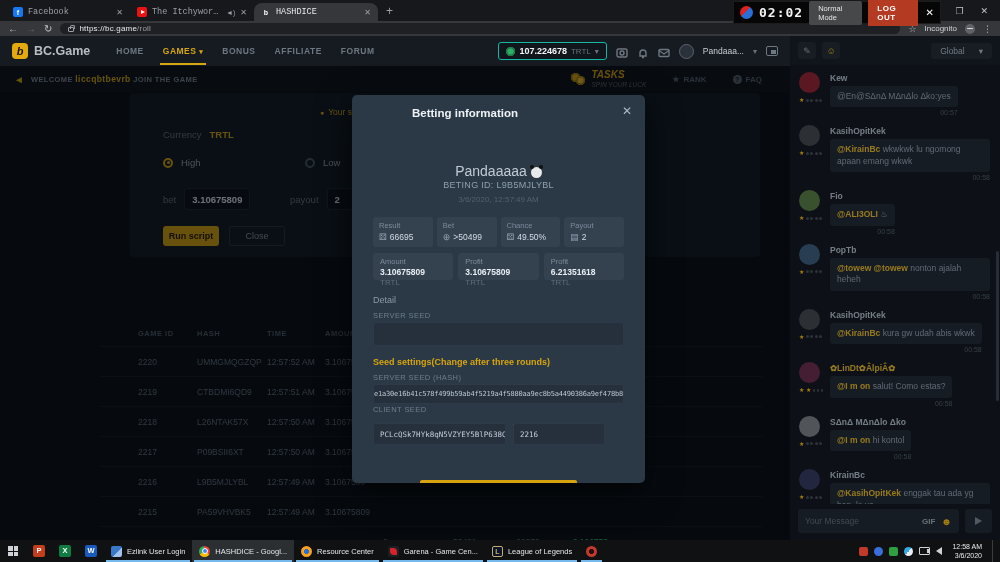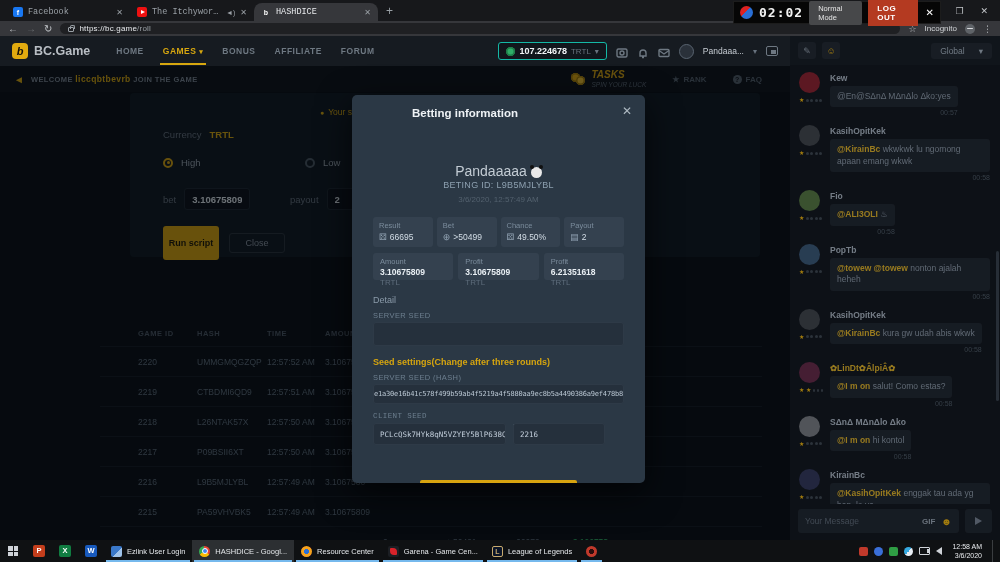--- a/index.html
+++ b/index.html
@@ -85,21 +85,21 @@
   .single-note { position:absolute; top:14px; left:190px; color:#d7a70f; font-size:8.5px; }
   .single-note::before { content:"●"; font-size:7px; margin-right:4px; }
   .gp-row { position:absolute; left:33px; display:flex; align-items:center; gap:8px; }
   .gp-label { color:#67727e; font-size:9.5px; }
   .gp-gold { color:#d7a70f; font-size:9.5px; font-weight:bold; }
   .radio { width:10px; height:10px; border-radius:50%; border:2px solid #d7a410; position:relative; }
   .radio.checked::after { content:""; position:absolute; inset:1.5px; border-radius:50%; background:#d7a410; }
   .radio.off { border-color:#4d5863; }
   .radio-lab { color:#9aa5b0; font-size:9.5px; }
   .gp-input { background:#0d1219; border:1px solid #1e2731; border-radius:3px; height:22px; width:66px; color:#dfe6ec; font-size:9.5px; font-weight:bold; padding:0 7px; font-family:"Liberation Sans",sans-serif; }
-  .btn-gold { background:#d7a410; border:none; color:#201a07; font-size:9px; font-weight:bold; border-radius:3px; width:56px; height:34px; }
+  .btn-gold { background:#d7a410; border:none; color:#201a07; font-size:9px; font-weight:bold; border-radius:3px; width:56px; height:20px; }
   .btn-ghost { background:transparent; border:1px solid #2b333c; color:#8a95a0; font-size:9px; border-radius:3px; width:56px; height:20px; }
 
   
   .bets { position:absolute; top:320px; left:100px; width:662px; height:232px; overflow:hidden; z-index:4; font-size:8.5px; }
   .bets-head, .bets-row { display:flex; align-items:center; }
   .bets-head { height:26px; color:#4d5864; font-size:7.5px; font-weight:bold; letter-spacing:.5px; }
   .bets-row { height:30px; color:#5f6d7b; border-top:1px solid #151c24; }
   .bc1{ width:97px; padding-left:38px; } .bc2{ width:70px; } .bc3{ width:58px; } .bc4{ width:58px; }
   .bc5{ width:65px; } .bc6{ width:68px; } .bc7{ width:50px; } .bc8{ flex:1; }
   .profit-green { color:#2ea35f; font-weight:bold; }
@@ -475,21 +475,21 @@
     <div class="m-sec-label" style="top:200px;">Detail</div>
     <div class="m-small-label" style="top:216px;">SERVER SEED</div>
     <div class="m-input" style="top:227px; left:21px; width:251px; height:24px;"></div>
 
     <div class="m-gold" style="top:262px;">Seed settings(Change after three rounds)</div>
     <div class="m-small-label" style="top:278px;">SERVER SEED (HASH)</div>
     <div class="m-input" style="top:289px; left:21px; width:251px; height:20px;">
       <div class="hash-text">e1a30e16b41c578f499b59ab4f5219a4f5880aa9ec8b5a4490386a9ef478b8</div>
     </div>
 
-    <div class="m-small-label" style="top:317px;font-family:Liberation Mono, monospace;">CLIENT SEED</div>
+    <div class="m-small-label" style="top:310px;">CLIENT SEED</div>
     <div class="m-input" style="top:328px; left:21px; width:133px; height:22px;">
       <div class="seed-text">PCLcQSk7HYk8qN5VZYEY5BlP638QkH</div>
     </div>
     <div class="m-small-label" style="top:327px; left:161px;">NONCE</div>
     <div class="m-input" style="top:328px; left:161px; width:92px; height:22px;">
       <div class="seed-text">2216</div>
     </div>
 
     <div class="m-goldline"></div>
   </div>

